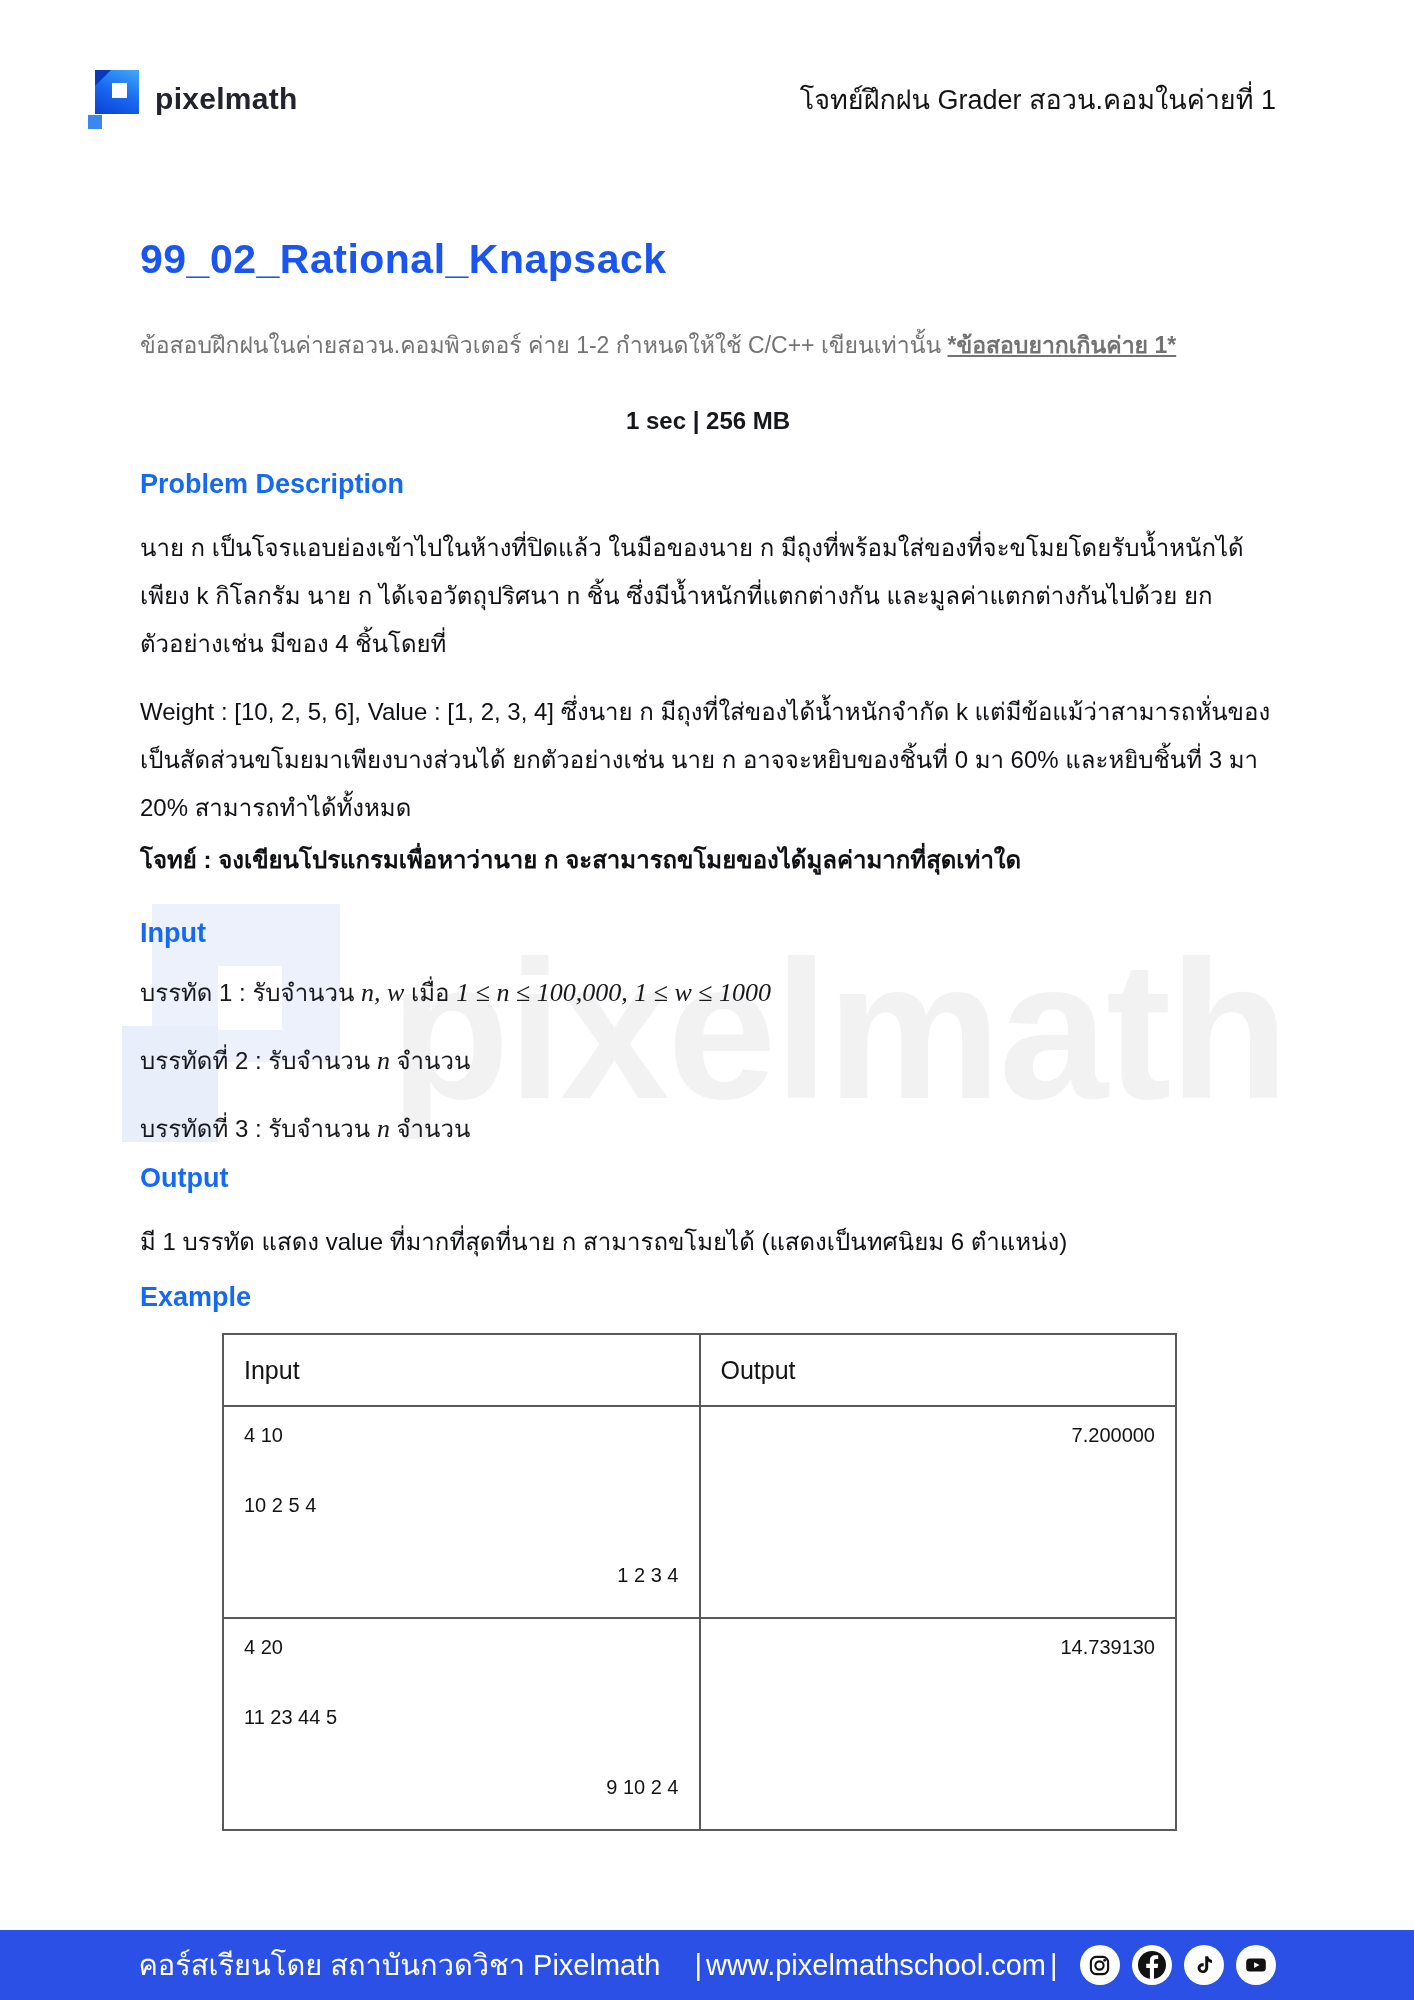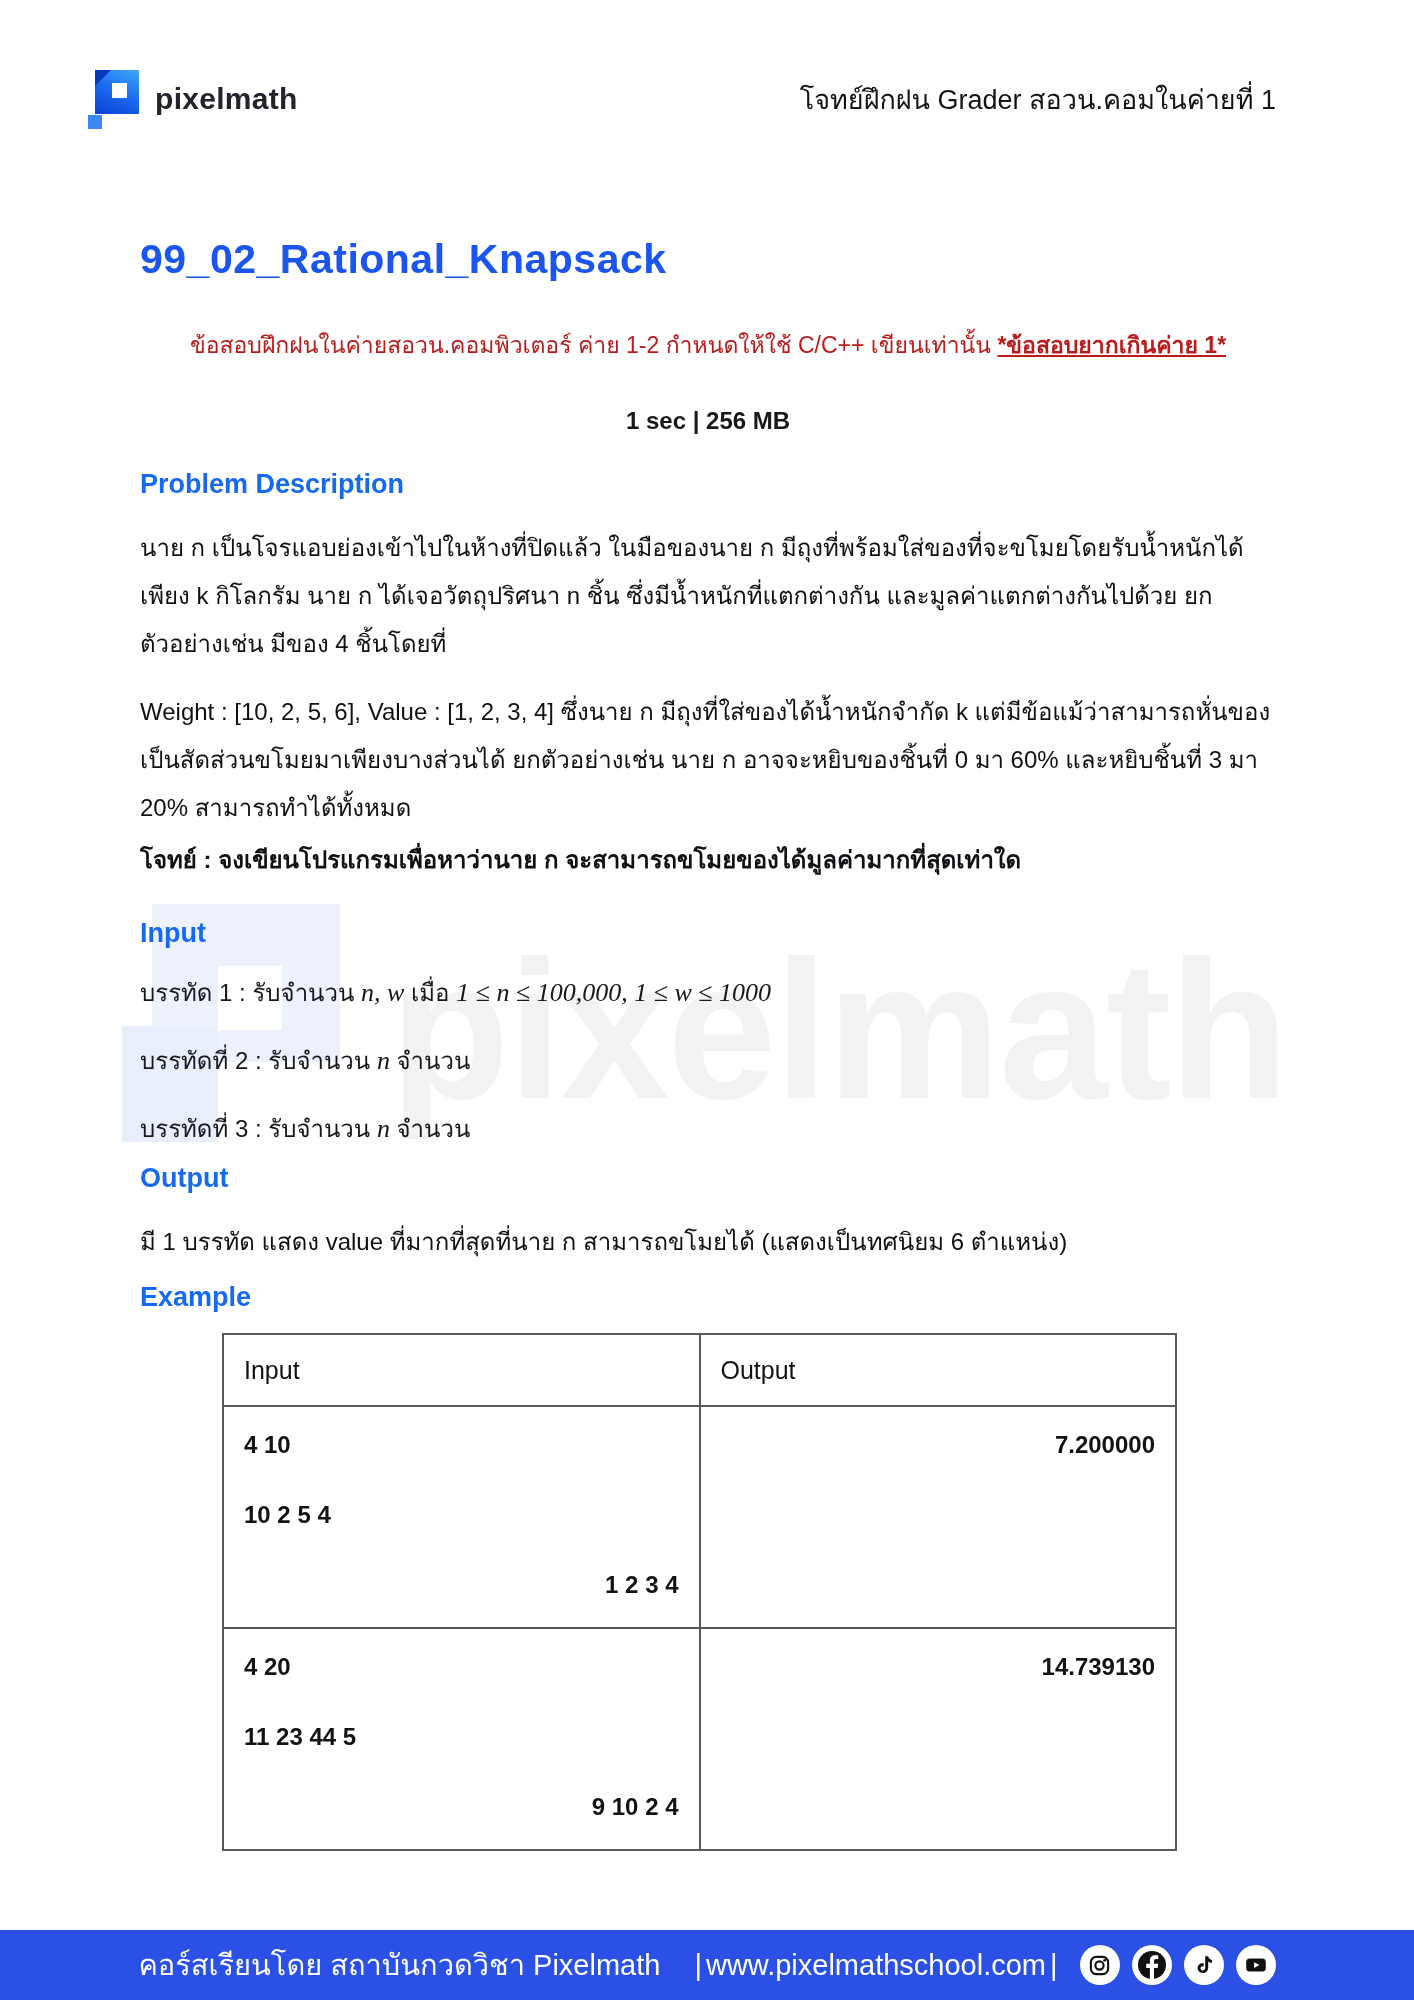--- a/index.html
+++ b/index.html
@@ -27,37 +27,37 @@
              background:linear-gradient(205deg,#41aaf8 0%,#1b6cf2 48%,#0a3fd2 100%); }
   .li-fold { position:absolute; left:7px; top:2px; width:0; height:0;
              border-top:16px solid #0a38bd; border-right:16px solid transparent; }
   .li-hole { position:absolute; left:24px; top:15px; width:15px; height:15px; background:#ffffff; }
   .li-desc { position:absolute; left:0px; top:47px; width:14px; height:14px; background:#3a87f2; }
   .logo-text { font-size:30px; font-weight:600; color:#23232e; letter-spacing:0.3px; }
   .hdr-right { font-size:27px; color:#141414; }
 
   
   .title { margin:106px 0 0; font-size:41px; font-weight:700; color:#1b55f0; letter-spacing:0.5px; }
-  .subtitle { margin:44px 0 0; text-align:center; font-size:23px; color:#b91c1c; }
+  .subtitle { margin:44px 0 0; font-size:23px; color:#737373; }
   .subtitle .emph { font-weight:700; text-decoration:underline; }
   .limits { margin:44px 0 0; text-align:center; font-size:24px; font-weight:700; }
   h2.sec { margin:34px 0 0; font-size:27px; font-weight:700; color:#1669f2; }
   h2.sec.tight { margin-top:10px; }
   h2.sec.mid { margin-top:16px; }
   .body { margin:24px 0 0; font-size:24px; line-height:48px; color:#101114; }
   .body.p2 { margin-top:20px; }
   .task { margin:4px 0 0; font-weight:700; }
   .io-line { margin:20px 0 0; font-size:24px; line-height:48px; }
   .math { font-family:"Liberation Serif", serif; font-style:italic; font-size:26px; }
 
   
   .example-table { border-collapse:collapse; margin:20px 0 0 82px; width:955px; table-layout:fixed; }
   .example-table th, .example-table td { border:2px solid #595959; }
   .example-table th { height:70px; font-weight:400; font-size:25px; text-align:left; padding:0 20px; vertical-align:middle; color:#131313; }
-  .example-table td { vertical-align:top; padding:22px 20px 14px; font-size:24px; color:#131313;font-weight:bold; }
+  .example-table td { vertical-align:top; padding:12px 20px 14px; font-size:20px; color:#131313; }
   .example-table td p { margin:0 0 38px; line-height:32px; }
   .example-table td p:last-child { margin-bottom:12px;text-align:right; }
   .out-val { padding-left:6px; }
 
   
   .footer {
     position:absolute; left:0; right:0; bottom:0; height:70px; background:#2b50e5;
     display:flex; align-items:center; justify-content:center; color:#ffffff; z-index:3;
   }
   .footer .f-text { font-size:29px; }

